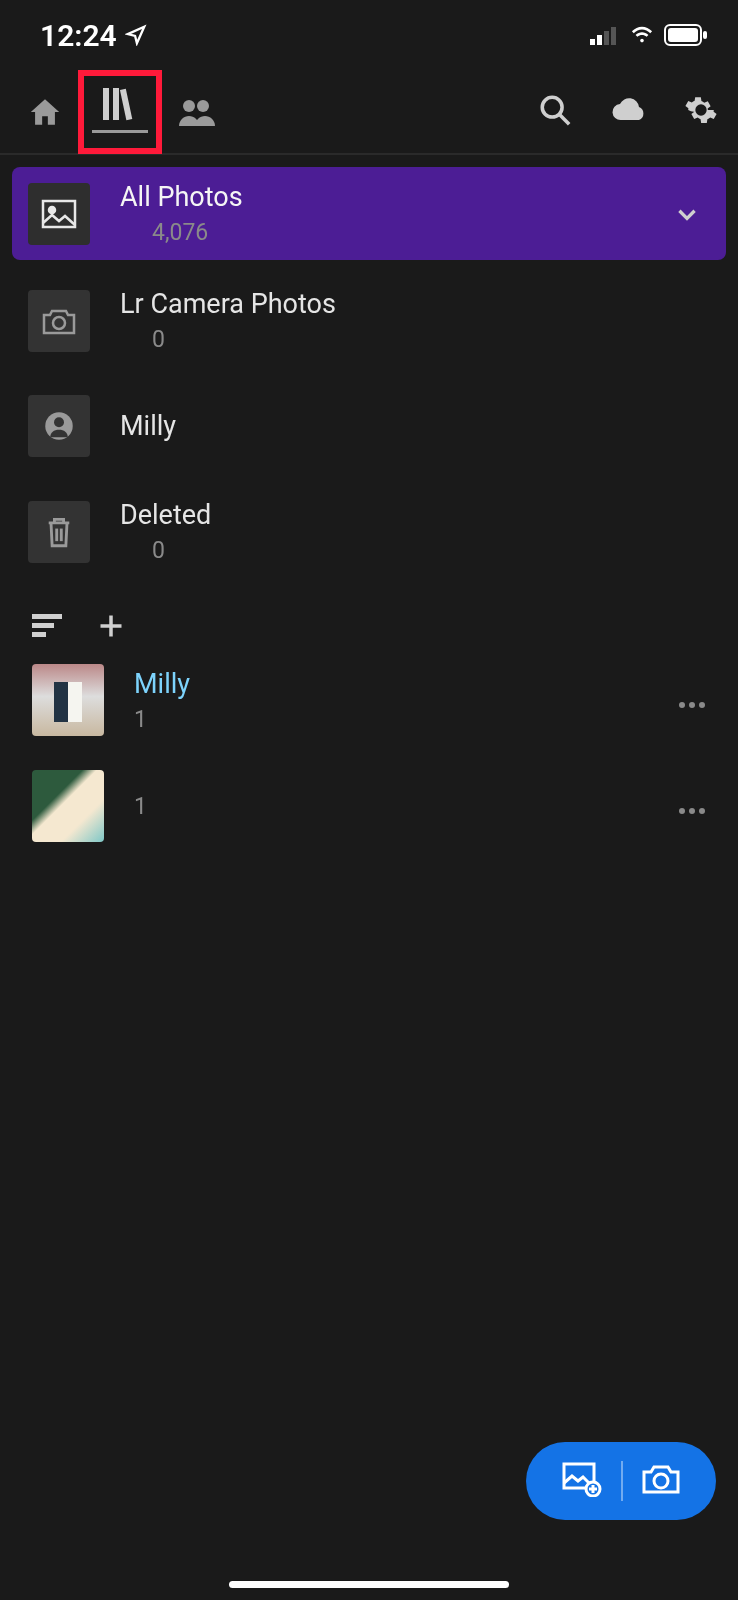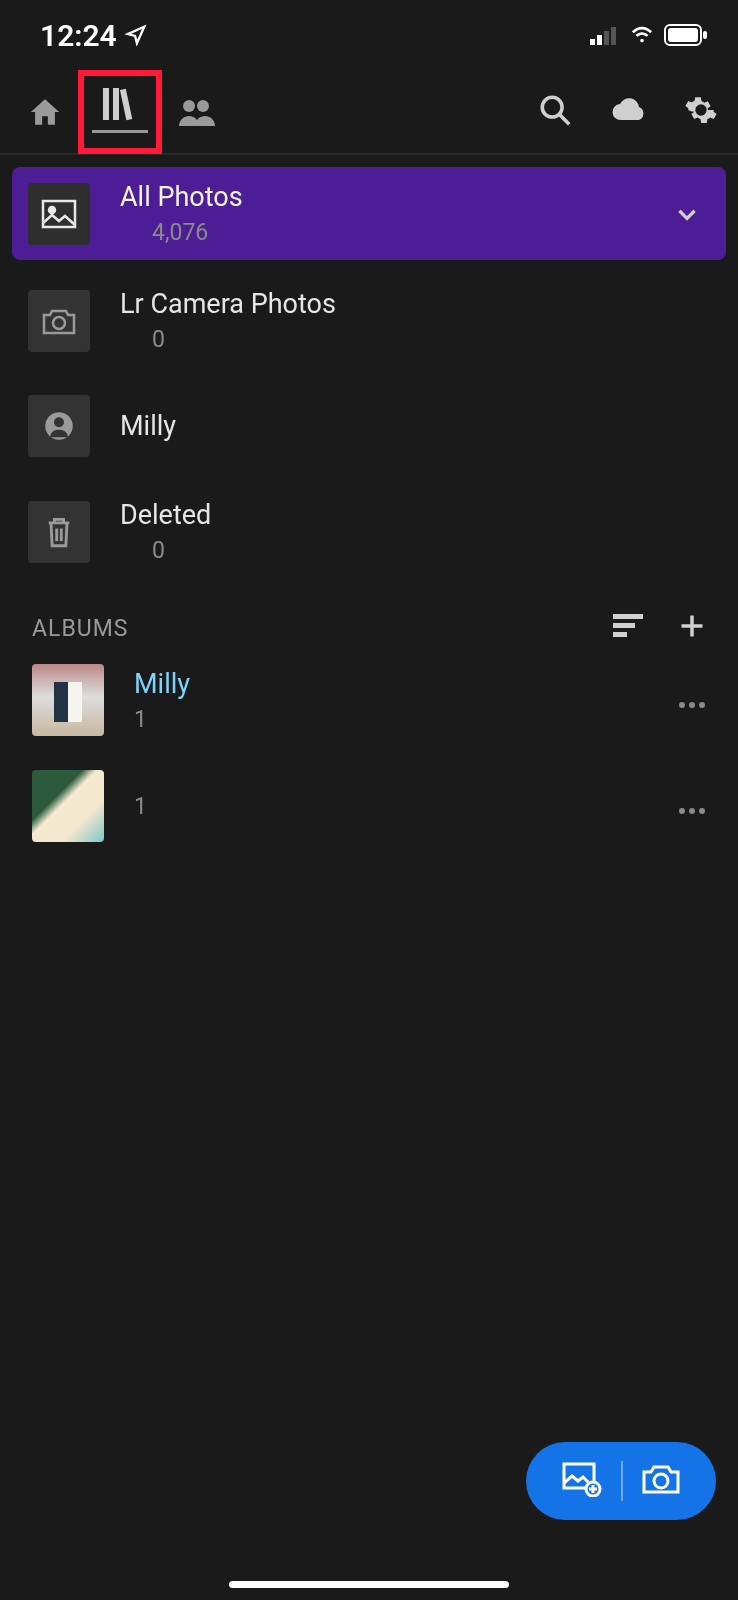--- a/index.html
+++ b/index.html
@@ -302,21 +302,20 @@
           <line x1="14" y1="11" x2="14" y2="22"></line>
       </svg>
     </div>
     <div class="collection-text">
       <span class="collection-title">Deleted</span>
       <span class="collection-count">0</span>
     </div>
   </div>
 
   <div class="section-header">
-    <span class="section-title">ALBUMS</span>
     <div class="section-actions">
       <div>
         <svg width="30" height="24" viewBox="0 0 30 24" fill="#d0d0d0">
           <rect x="0" y="0" width="30" height="5"></rect>
           <rect x="0" y="9" width="22" height="5"></rect>
           <rect x="0" y="18" width="14" height="5"></rect>
         </svg>
       </div>
       <div>
         <svg width="28" height="28" viewBox="0 0 24 24" fill="none" stroke="#d0d0d0" stroke-width="3">

